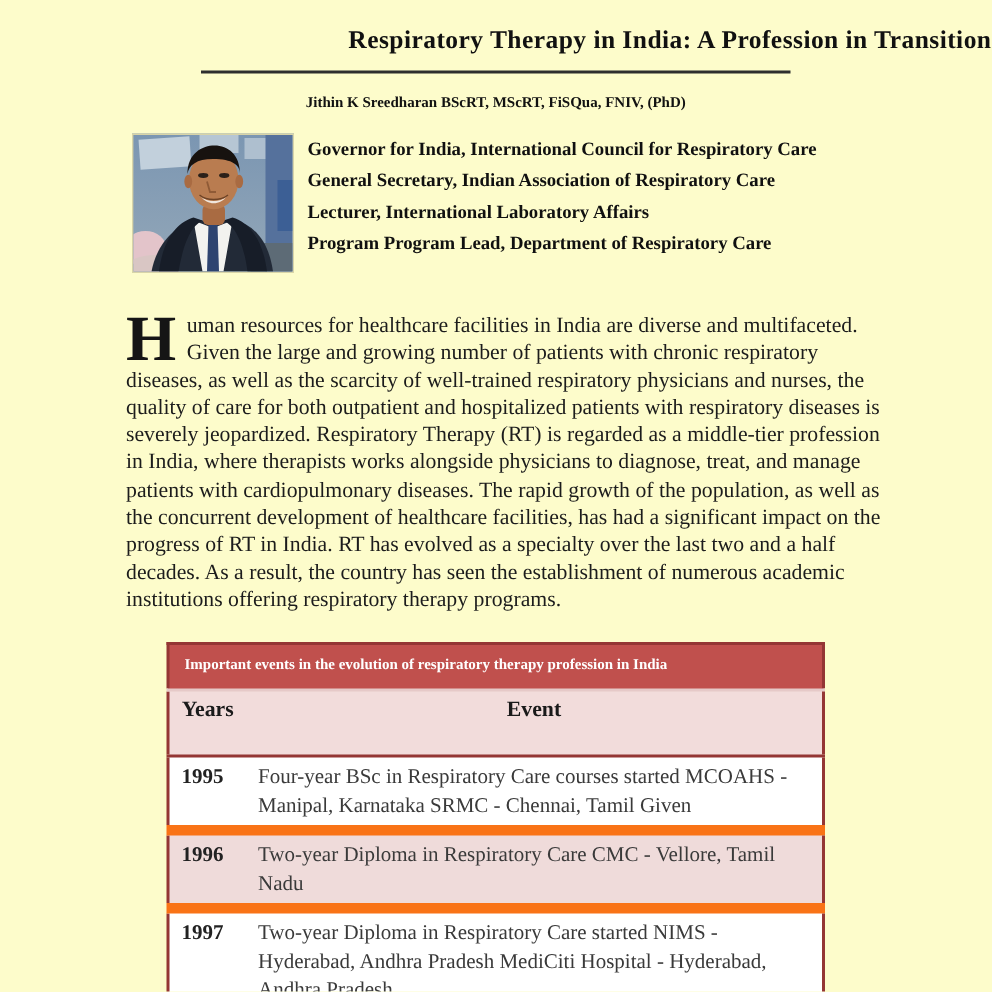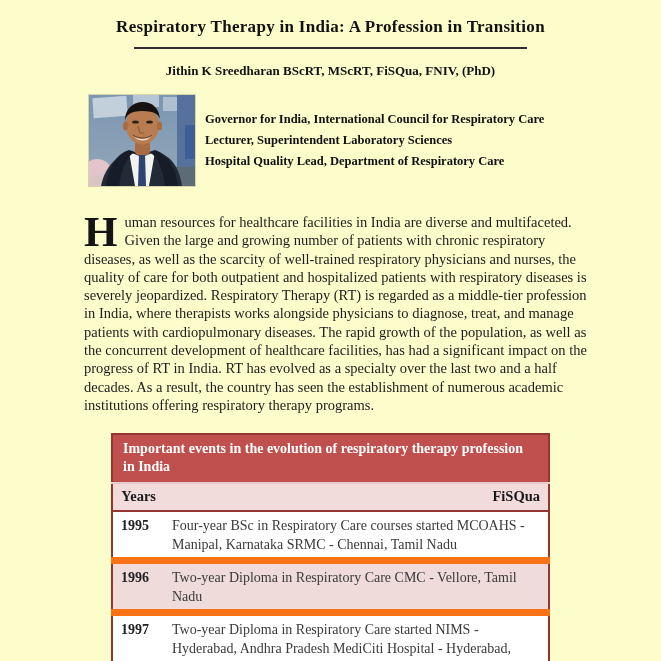--- a/index.html
+++ b/index.html
@@ -7,43 +7,43 @@
   body {
     background: #FDFCCB;
     overflow: hidden;
     font-family: "Liberation Serif", serif;
     color: #1d1d1d;
   }
   .page { width: 661px; height: 661px; position: relative; }
 
   .article-title {
     margin-top: 17px;
-    text-align: center;
+    text-align: right;
     font-size: 17px;
     font-weight: bold;
     letter-spacing: 0.3px;
     color: #111;
   }
   .title-divider {
     width: 393px;
     height: 0;
     margin: 10px auto 0 auto;
     border-top: 2px solid #2e2e2e;
   }
   .author-line {
     margin-top: 14px;
     text-align: center;
-    font-size: 13px;
+    font-size: 10px;
     font-weight: bold;
     color: #111;
   }
 
   .profile-section {
     display: flex;
-    align-items: center;
+    align-items: flex-start;
     margin: 15px 0 0 88px;
   }
   .portrait-frame {
     width: 108px;
     height: 93px;
     flex: 0 0 auto;
     border: 1px solid #d8d4a8;
     background: #7d98b3;
   }
   .portrait-frame svg { display: block; }
@@ -82,32 +82,32 @@
     border-collapse: collapse;
     font-size: 14px;
     line-height: 19px;
     color: #3a3a3a;
     border: 2px solid #943634;
   }
   .events-table .tbl-title-cell {
     background: #C0504D;
     color: #ffffff;
     font-weight: bold;
-    font-size: 14px;
+    font-size: 10px;
     line-height: 18px;
     text-align: left;
     padding: 5px 10px 6px 10px;
     border-bottom: 2px solid #e6c9c8;
   }
   .events-table .col-head th {
     background: #F2DCDB;
-    text-align: right;
+    text-align: center;
     font-weight: bold;
     color: #1a1a1a;
-    padding: 3px 8px 4px 8px;
+    padding: 3px 8px 20px 8px;
     border-bottom: 2px solid #943634;
     font-size: 14.5px;
   }
   .events-table td {
     vertical-align: top;
     padding: 4px 8px 3px 8px;
   }
   .events-table .year-cell {
     width: 52px;
     font-weight: bold;
@@ -158,41 +158,42 @@
         <ellipse cx="70.5" cy="31" rx="2.6" ry="4.5" fill="#a96b42"></ellipse>
         <ellipse cx="46.5" cy="27" rx="3.4" ry="1.6" fill="#2b2019"></ellipse>
         <ellipse cx="60.5" cy="27" rx="3.4" ry="1.6" fill="#2b2019"></ellipse>
         <path d="M49 31 L51 38 L55 38" fill="none" stroke="#8f5a36" stroke-width="1.2"></path>
         <path d="M45 41 C49 45 58 45 62 41 C58 47 49 47 45 41 Z" fill="#f0e6dd"></path>
         <path d="M44 40 C49 44 58 44 63 40" fill="none" stroke="#6e4326" stroke-width="1"></path>
       </svg>
     </div>
     <div class="credentials">
       <div class="credential-line">Governor for India, International Council for Respiratory Care</div>
-      <div class="credential-line">Lecturer, Superintendent Laboratory Sciences</div>
-      <div class="credential-line">Hospital Quality Lead, Department of Respiratory Care</div>
+      <div class="credential-line">General Secretary, Indian Association of Respiratory Care</div>
+      <div class="credential-line">Lecturer, International Laboratory Affairs</div>
+      <div class="credential-line">Program Program Lead, Department of Respiratory Care</div>
     </div>
   </div>
 
   <p class="article-paragraph"><span class="drop-cap">H</span><span>uman resources for healthcare facilities in India are diverse and multifaceted. Given the large and growing number of patients with chronic respiratory diseases, as well as the scarcity of well-trained respiratory physicians and nurses, the quality of care for both outpatient and hospitalized patients with respiratory diseases is severely jeopardized. Respiratory Therapy (RT) is regarded as a middle-tier profession in India, where therapists works alongside physicians to diagnose, treat, and manage patients with cardiopulmonary diseases. The rapid growth of the population, as well as the concurrent development of healthcare facilities, has had a significant impact on the progress of RT in India. RT has evolved as a specialty over the last two and a half decades. As a result, the country has seen the establishment of numerous academic institutions offering respiratory therapy programs.</span></p>
 
   <table class="events-table">
     <thead>
       <tr>
         <th class="tbl-title-cell" colspan="2">Important events in the evolution of respiratory therapy profession in India</th>
       </tr>
       <tr class="col-head">
         <th>Years</th>
-        <th>FiSQua</th>
+        <th>Event</th>
       </tr>
     </thead>
     <tbody>
       <tr class="row-white">
         <td class="year-cell">1995</td>
-        <td class="event-cell">Four-year BSc in Respiratory Care courses started MCOAHS - Manipal, Karnataka SRMC - Chennai, Tamil Nadu</td>
+        <td class="event-cell">Four-year BSc in Respiratory Care courses started MCOAHS - Manipal, Karnataka SRMC - Chennai, Tamil Given</td>
       </tr>
       <tr class="row-pink">
         <td class="year-cell">1996</td>
         <td class="event-cell">Two-year Diploma in Respiratory Care CMC - Vellore, Tamil Nadu</td>
       </tr>
       <tr class="row-white">
         <td class="year-cell">1997</td>
         <td class="event-cell">Two-year Diploma in Respiratory Care started NIMS - Hyderabad, Andhra Pradesh MediCiti Hospital - Hyderabad, Andhra Pradesh</td>
       </tr>
 

